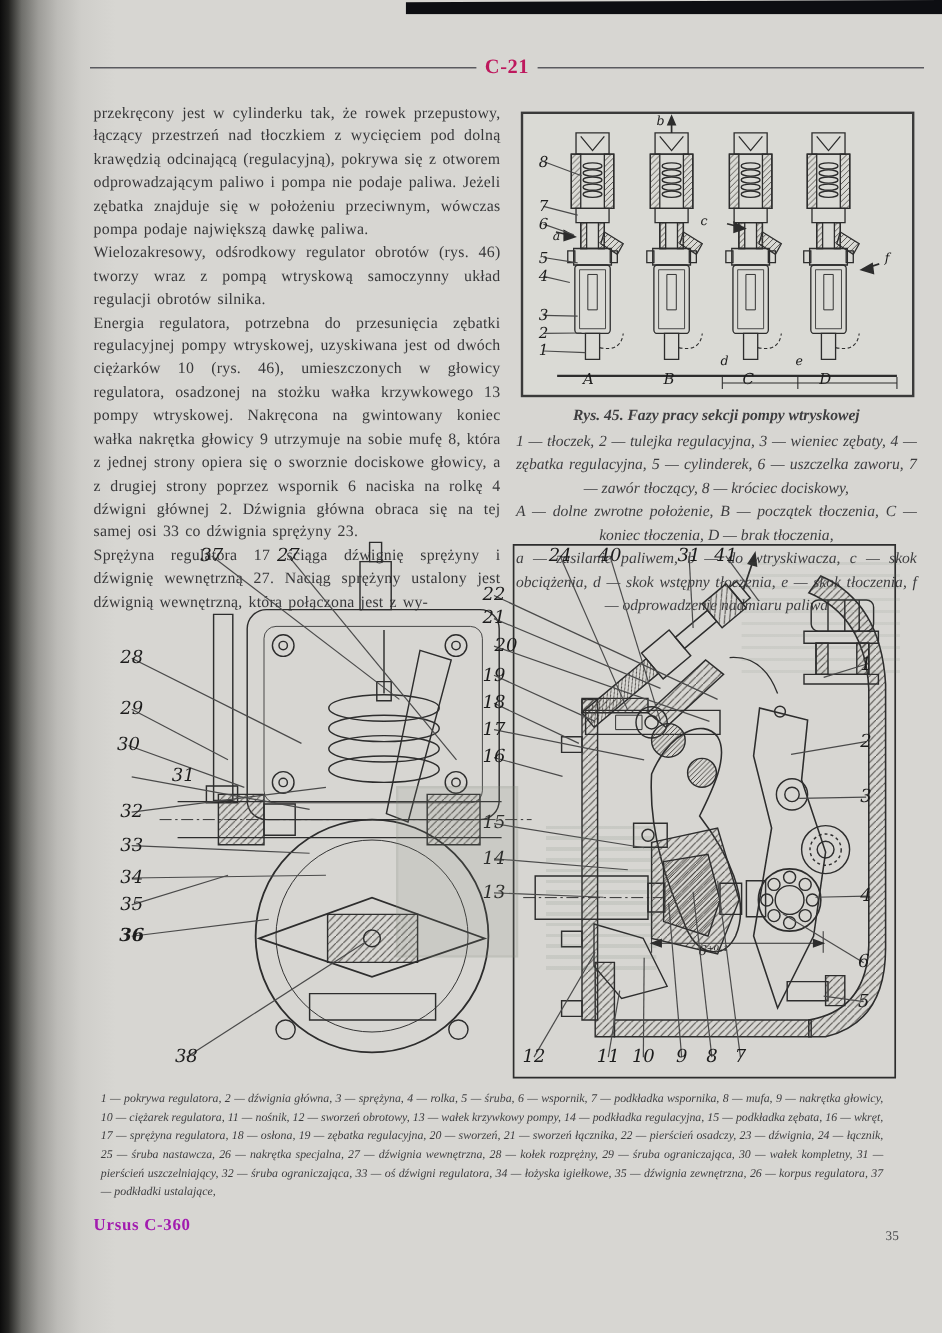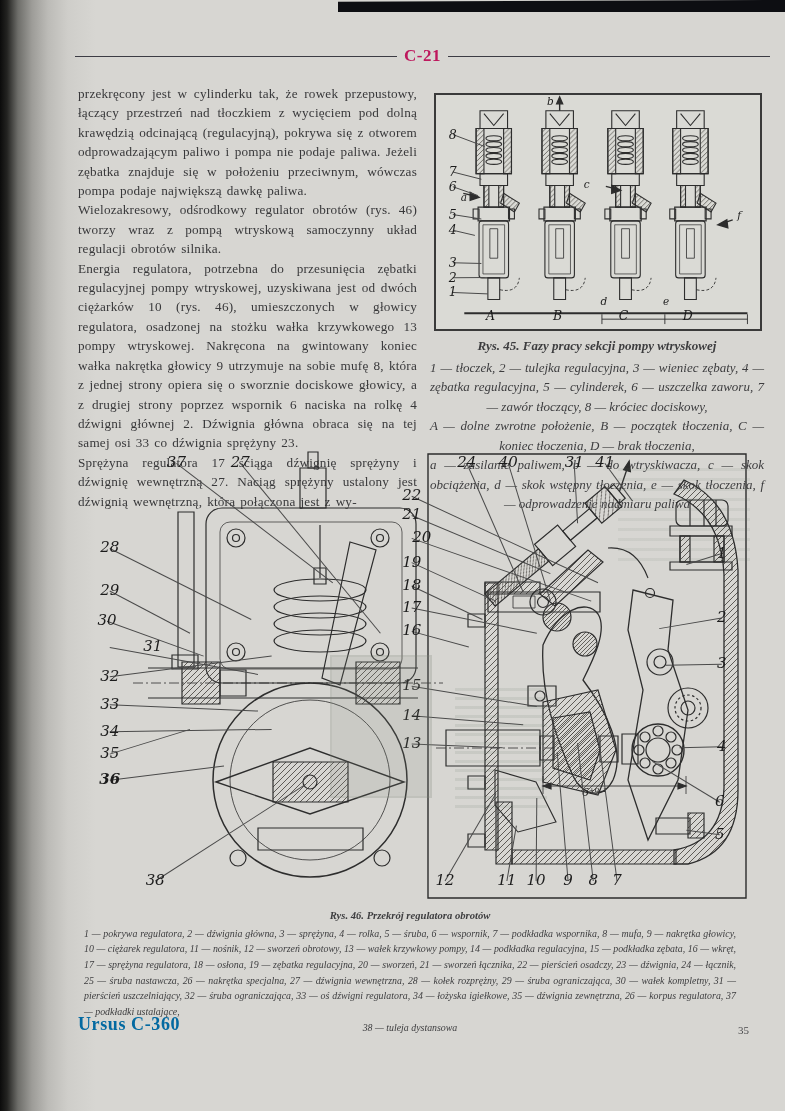--- a/index.html
+++ b/index.html
@@ -46,22 +46,22 @@
        color:#222;transform:translate(-50%,-50%);}
   
   .ghost{position:absolute;pointer-events:none;}
   .g1{left:330px;top:655px;width:102px;height:143px;background:rgba(135,145,132,.16);
       box-shadow:inset 0 0 0 2px rgba(120,130,118,.12);filter:blur(.4px);}
   .g2{left:455px;top:688px;width:92px;height:122px;opacity:.12;
       background:repeating-linear-gradient(180deg,#5c6e5e 0 3px,transparent 3px 9px);}
   .g3{left:618px;top:468px;width:132px;height:96px;opacity:.09;
       background:repeating-linear-gradient(180deg,#5c6e5e 0 3px,transparent 3px 10px);}
   
-  .footer-title{position:absolute;left:78px;top:1014px;font-size:18px;font-weight:bold;
-    color:#0369a1;letter-spacing:.6px;}
+  .footer-title{position:absolute;left:78px;top:1014px;font-size:14px;font-weight:bold;
+    color:#a21caf;letter-spacing:.6px;}
   .pagenum{position:absolute;left:738px;top:1024px;font-size:11px;color:#4c4c4e;}
   
   .art *{vector-effect:non-scaling-stroke;}
 </style>
 </head>
 <body>
 
 <div class="page">
   <div class="binding"></div>
   <div class="scan-bar"></div>
@@ -388,20 +388,18 @@
       <span class="co" style="left: 70.6%; top: 94.1%;">9</span>
       <span class="co" style="left: 74.3%; top: 94.1%;">8</span>
       <span class="co" style="left: 77.8%; top: 94.1%;">7</span>
     </div>
 
   <div class="ghost g1"></div>
   <div class="ghost g2"></div>
   <div class="ghost g3"></div>
 
   <div class="fig46cap">
-    <div class="t">Rys. 46. Przekrój regulatora obrotów</div>
     <div class="b">1 — pokrywa regulatora, 2 — dźwignia główna, 3 — sprężyna, 4 — rolka, 5 — śruba, 6 — wspornik, 7 — podkładka wspornika, 8 — mufa, 9 — nakrętka głowicy, 10 — ciężarek regulatora, 11 — nośnik, 12 — sworzeń obrotowy, 13 — wałek krzywkowy pompy, 14 — podkładka regulacyjna, 15 — podkładka zębata, 16 — wkręt, 17 — sprężyna regulatora, 18 — osłona, 19 — zębatka regulacyjna, 20 — sworzeń, 21 — sworzeń łącznika, 22 — pierścień osadczy, 23 — dźwignia, 24 — łącznik, 25 — śruba nastawcza, 26 — nakrętka specjalna, 27 — dźwignia wewnętrzna, 28 — kołek rozprężny, 29 — śruba ograniczająca, 30 — wałek kompletny, 31 — pierścień uszczelniający, 32 — śruba ograniczająca, 33 — oś dźwigni regulatora, 34 — łożyska igiełkowe, 35 — dźwignia zewnętrzna, 26 — korpus regulatora, 37 — podkładki ustalające,</div>
-    <div class="l">38 — tuleja dystansowa</div>
   </div>
 
   <div class="footer-title">Ursus C-360</div>
   <div class="pagenum">35</div>
 </div>
 
 </body></html>

